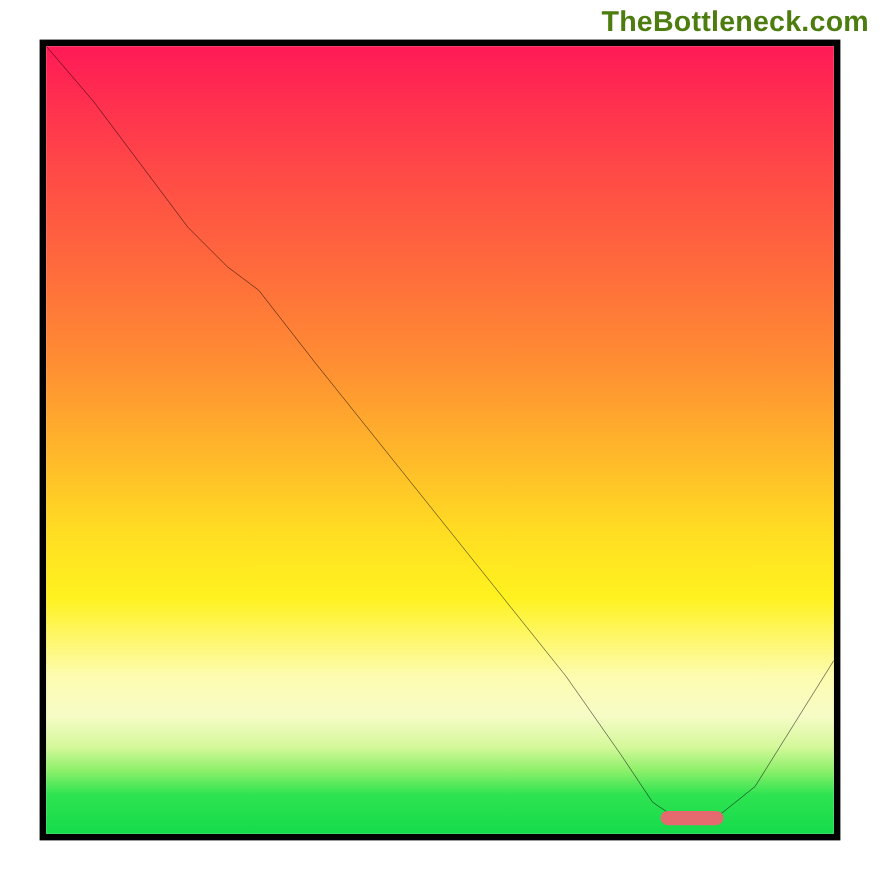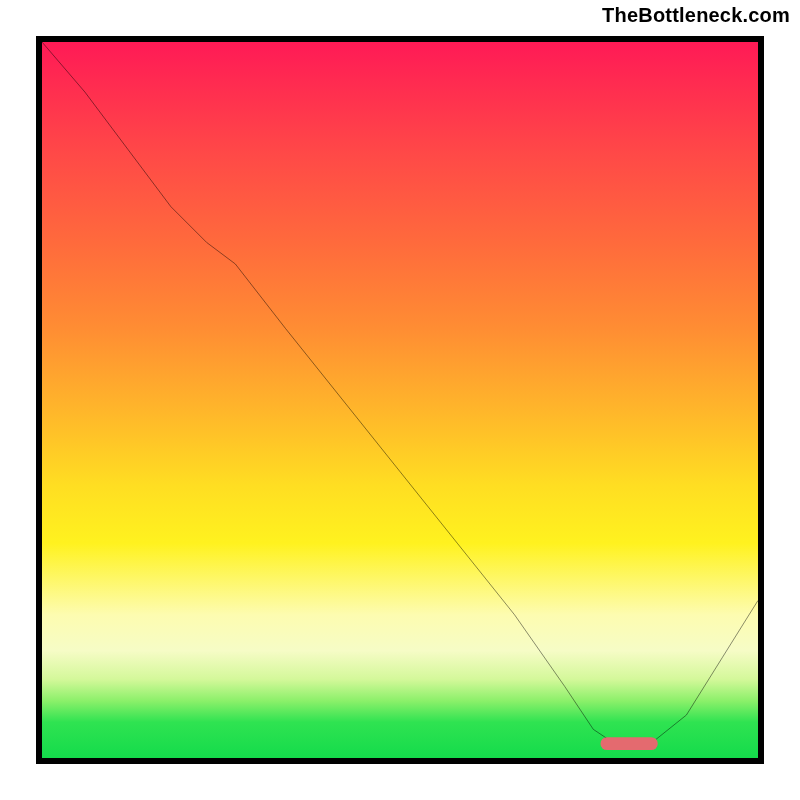--- a/index.html
+++ b/index.html
@@ -12,23 +12,23 @@
   }
   .canvas {
     position: relative;
     width: 800px;
     height: 800px;
   }
   .watermark {
     position: absolute;
     top: 4px;
     right: 10px;
-    font-size: 20px;
+    font-size: 26px;
     font-weight: 600;
-    color: #000000;
+    color: #4d7c0f;
     letter-spacing: 0.2px;
   }
   .frame {
     position: absolute;
     left: 36px;
     top: 36px;
     width: 728px;   
     height: 728px;  
     box-sizing: border-box;
     border: 6px solid #000;

